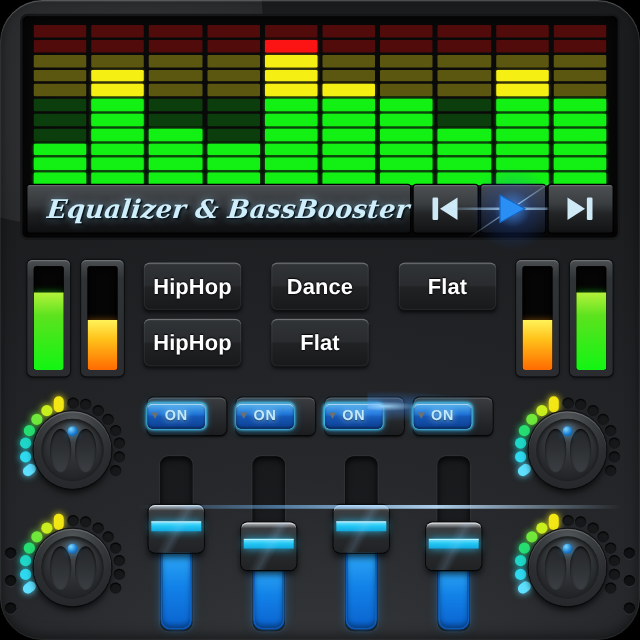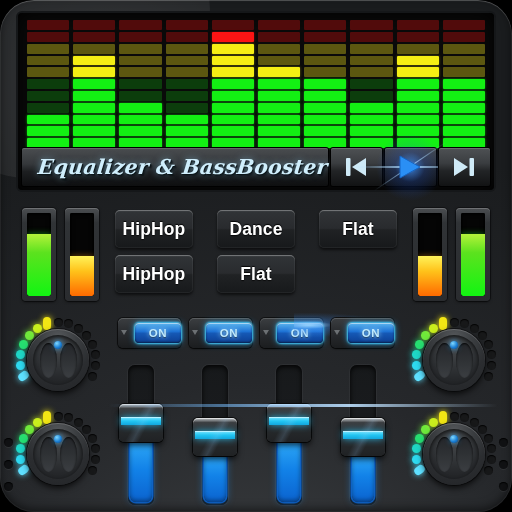--- a/index.html
+++ b/index.html
@@ -86,21 +86,21 @@
     display:flex;align-items:center;justify-content:center;}
   .preset span{color:#fff;font-size:17.5px;font-weight:bold;letter-spacing:.1px;
     text-shadow:0 -1px 1px rgba(0,0,0,.9),0 1px 1px rgba(0,0,0,.7);}
 
   
   #switches{position:absolute;left:118px;top:318px;width:276px;z-index:6;
     display:grid;grid-template-columns:repeat(4,1fr);gap:8px;}
   .sw{position:relative;height:30px;border-radius:5px;
     background:linear-gradient(180deg,#3b3e41 0%,#2a2c2f 45%,#1b1d1f 100%);
     box-shadow:inset 0 1px 0 rgba(255,255,255,.16),0 1px 2px rgba(0,0,0,.7),0 0 0 1px #101112;
-    display:flex;align-items:center;justify-content:flex-end;cursor:pointer;}
+    display:flex;align-items:center;justify-content:flex-start;cursor:pointer;}
   .sw .arrow{position:absolute;left:3px;top:50%;margin-top:-3px;width:0;height:0;
     border-left:3.5px solid transparent;border-right:3.5px solid transparent;
     border-top:5px solid #6c7073;}
   .sw-cap{width:46px;height:20px;border-radius:4px;
     background:linear-gradient(180deg,#5ab4ee 0%,#1f74d6 42%,#1558b5 52%,#0d3f93 100%);
     box-shadow:0 0 7px rgba(40,180,255,.85),0 0 2px 1px rgba(90,220,255,.9),
                inset 0 1px 0 rgba(255,255,255,.5),inset 0 -1px 2px rgba(0,0,0,.5);
     display:flex;align-items:center;justify-content:center;}
   .sw-cap span{color:#bfeaff;font-size:11.5px;font-weight:bold;letter-spacing:.6px;
     text-shadow:0 0 5px rgba(170,230,255,.95),0 1px 1px rgba(0,0,0,.6);}

